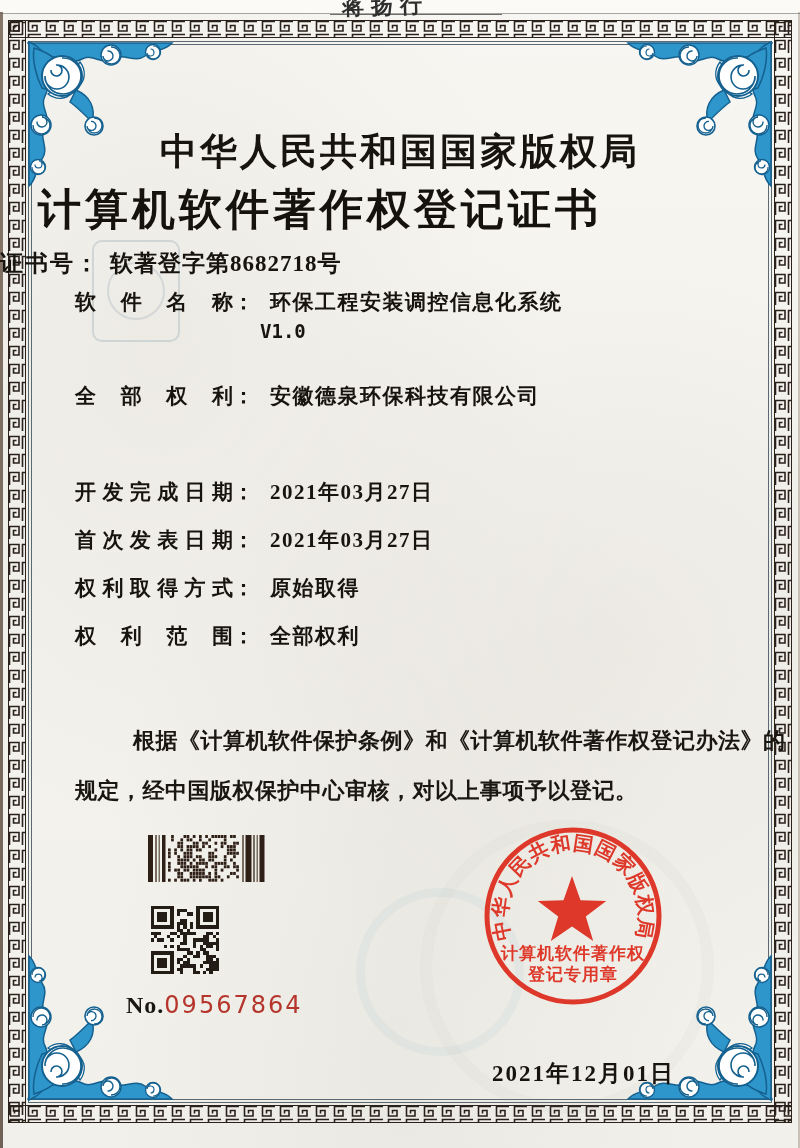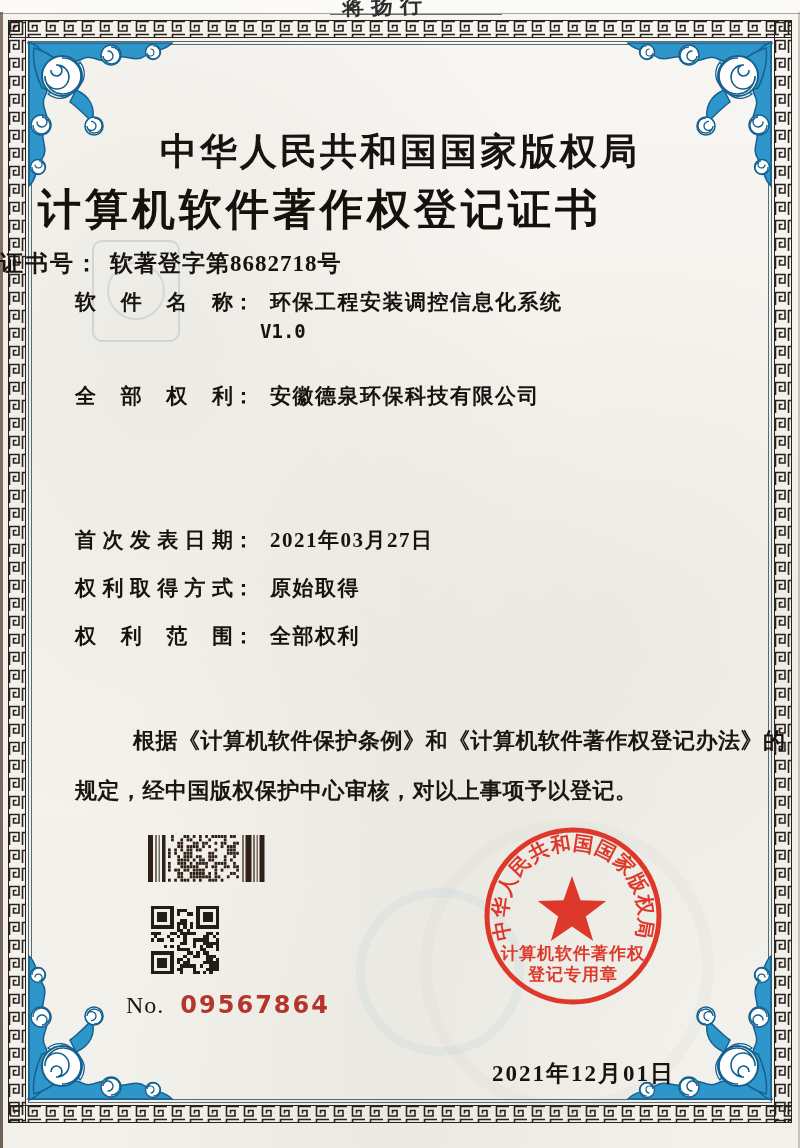--- a/index.html
+++ b/index.html
@@ -68,23 +68,23 @@
 
   .stmt{position:absolute;left:75px;width:668px;font-size:22px;font-weight:bold;
     color:#1a1612;letter-spacing:.5px;}
   .stmt.l1{top:726px;padding-left:58px;}
   .stmt.l2{top:776px;}
 
   .barcode{position:absolute;left:148px;top:835px;width:120px;height:48px;}
   .qrcode{position:absolute;left:151px;top:906px;width:68px;height:68px;}
 
   .serial{position:absolute;left:126px;top:991px;font-size:24px;color:#1a1612;}
-  .serial .pre{font-weight:normal;letter-spacing:1px;margin-top:31px;}
-  .serial .num{color:#b5352c;margin-left:16px;letter-spacing:2px;
-    font-family:"DejaVu Sans","Liberation Sans",sans-serif;font-weight:bold;text-align:center;}
+  .serial .pre{font-weight:bold;letter-spacing:1px;margin-top:31px;}
+  .serial .num{color:#b5352c;margin-left:0;letter-spacing:2px;
+    font-family:"DejaVu Sans","Liberation Sans",sans-serif;font-weight:normal;text-align:center;}
 
   .seal{position:absolute;left:478px;top:824px;width:192px;height:192px;opacity:.93;}
   .seal-date{position:absolute;left:492px;top:1058px;font-size:23px;font-weight:bold;
     color:#17130f;letter-spacing:2px;}
 </style>
 </head>
 <body>
 
 <div class="page">
 
@@ -167,20 +167,23 @@
   <div class="certno">
     <span class="lab">证书号：</span><span class="val">软著登字第8682718号</span>
   </div>
 
   <div class="row" style="top:288px">
     <span class="lab">软件名称</span><span class="colon">：</span><span class="val">环保工程安装调控信息化系统</span>
   </div>
   <div class="val2">V1.0</div>
   <div class="row" style="top:382px">
     <span class="lab">全部权利</span><span class="colon">：</span><span class="val">安徽德泉环保科技有限公司</span>
+  </div>
+  <div class="row" style="top:478px">
+    <span class="lab">开发完成日期</span><span class="colon">：</span><span class="val">2021年03月27日</span>
   </div>
   <div class="row" style="top:526px">
     <span class="lab">首次发表日期</span><span class="colon">：</span><span class="val">2021年03月27日</span>
   </div>
   <div class="row" style="top:622px">
     <span class="lab">权利范围</span><span class="colon">：</span><span class="val">全部权利</span>
   </div>
   <div class="row" style="top:574px">
     <span class="lab">权利取得方式</span><span class="colon">：</span><span class="val">原始取得</span>
   </div>

